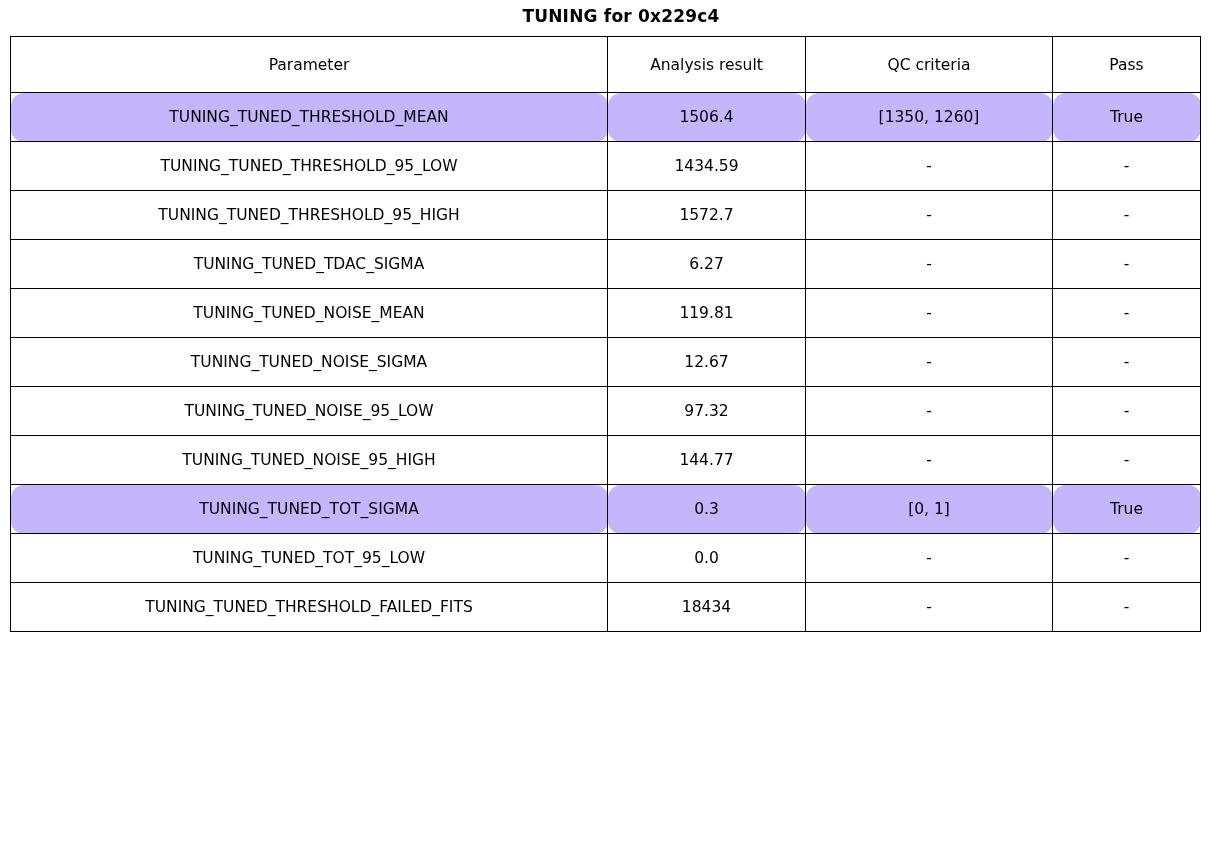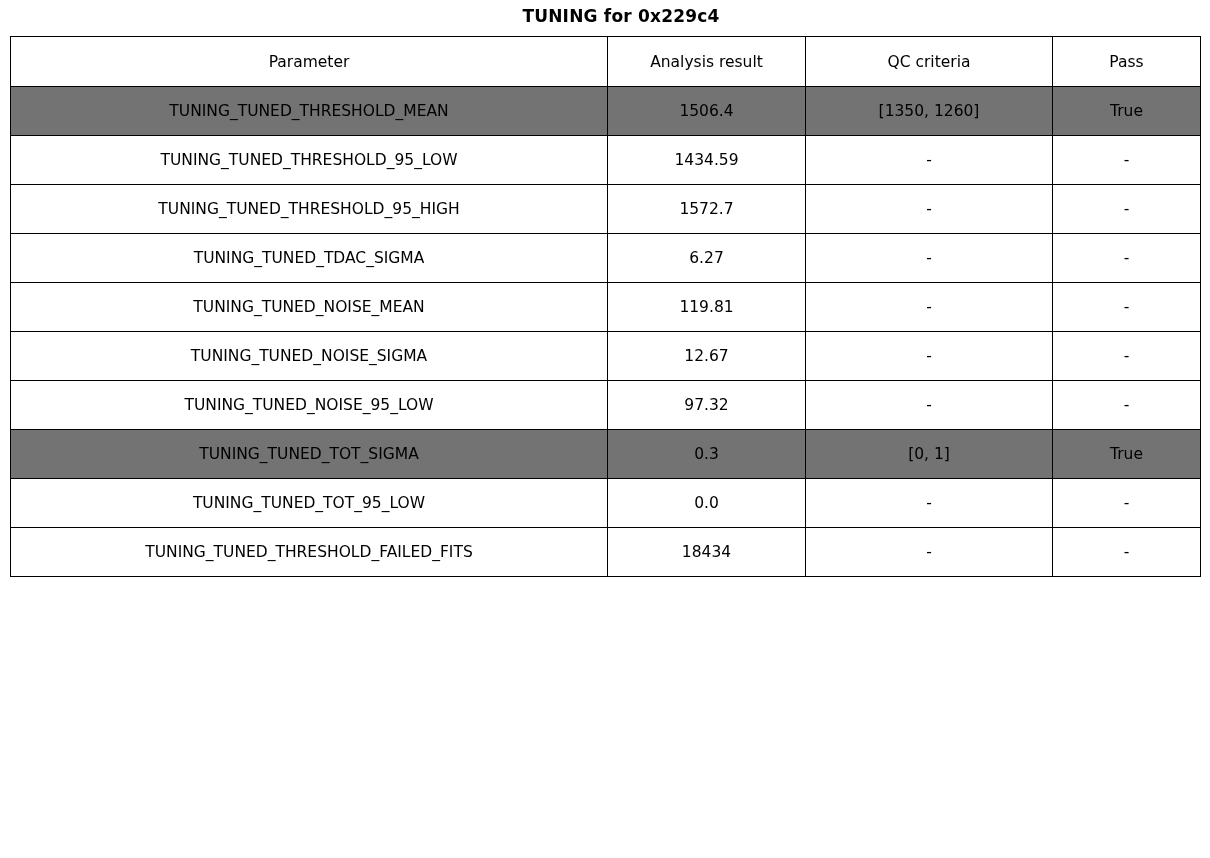--- a/index.html
+++ b/index.html
@@ -46,29 +46,30 @@
     text-align: center;
     vertical-align: middle;
     font-size: 15.5px;
     font-weight: normal;
     padding: 0 4px;
     box-sizing: border-box;
     background: #ffffff;
     font-family: "DejaVu Sans", "Liberation Sans", sans-serif;
   }
   table.qc-table th {
-    height: 50px;
+    height: 56px;
   }
   col.c-param { width: 597px; }
   col.c-result { width: 198px; }
   col.c-criteria { width: 247px; }
   col.c-pass { width: 148px; }
 
   tr.pass-row td {
-    background: #737373;
+    background: #c4b5fd;
+    border-radius: 13px;
   }
 </style>
 </head>
 <body>
 
 <div class="page">
 
   <div class="title">TUNING for 0x229c4</div>
 
   <div class="table-wrap">
@@ -123,20 +124,26 @@
             <td>12.67</td>
             <td>-</td>
             <td>-</td>
           </tr>
           <tr>
             <td>TUNING_TUNED_NOISE_95_LOW</td>
             <td>97.32</td>
             <td>-</td>
             <td>-</td>
           </tr>
+          <tr>
+            <td>TUNING_TUNED_NOISE_95_HIGH</td>
+            <td>144.77</td>
+            <td>-</td>
+            <td>-</td>
+          </tr>
           <tr class="pass-row">
             <td>TUNING_TUNED_TOT_SIGMA</td>
             <td>0.3</td>
             <td>[0, 1]</td>
             <td>True</td>
           </tr>
           <tr>
             <td>TUNING_TUNED_TOT_95_LOW</td>
             <td>0.0</td>
             <td>-</td>

